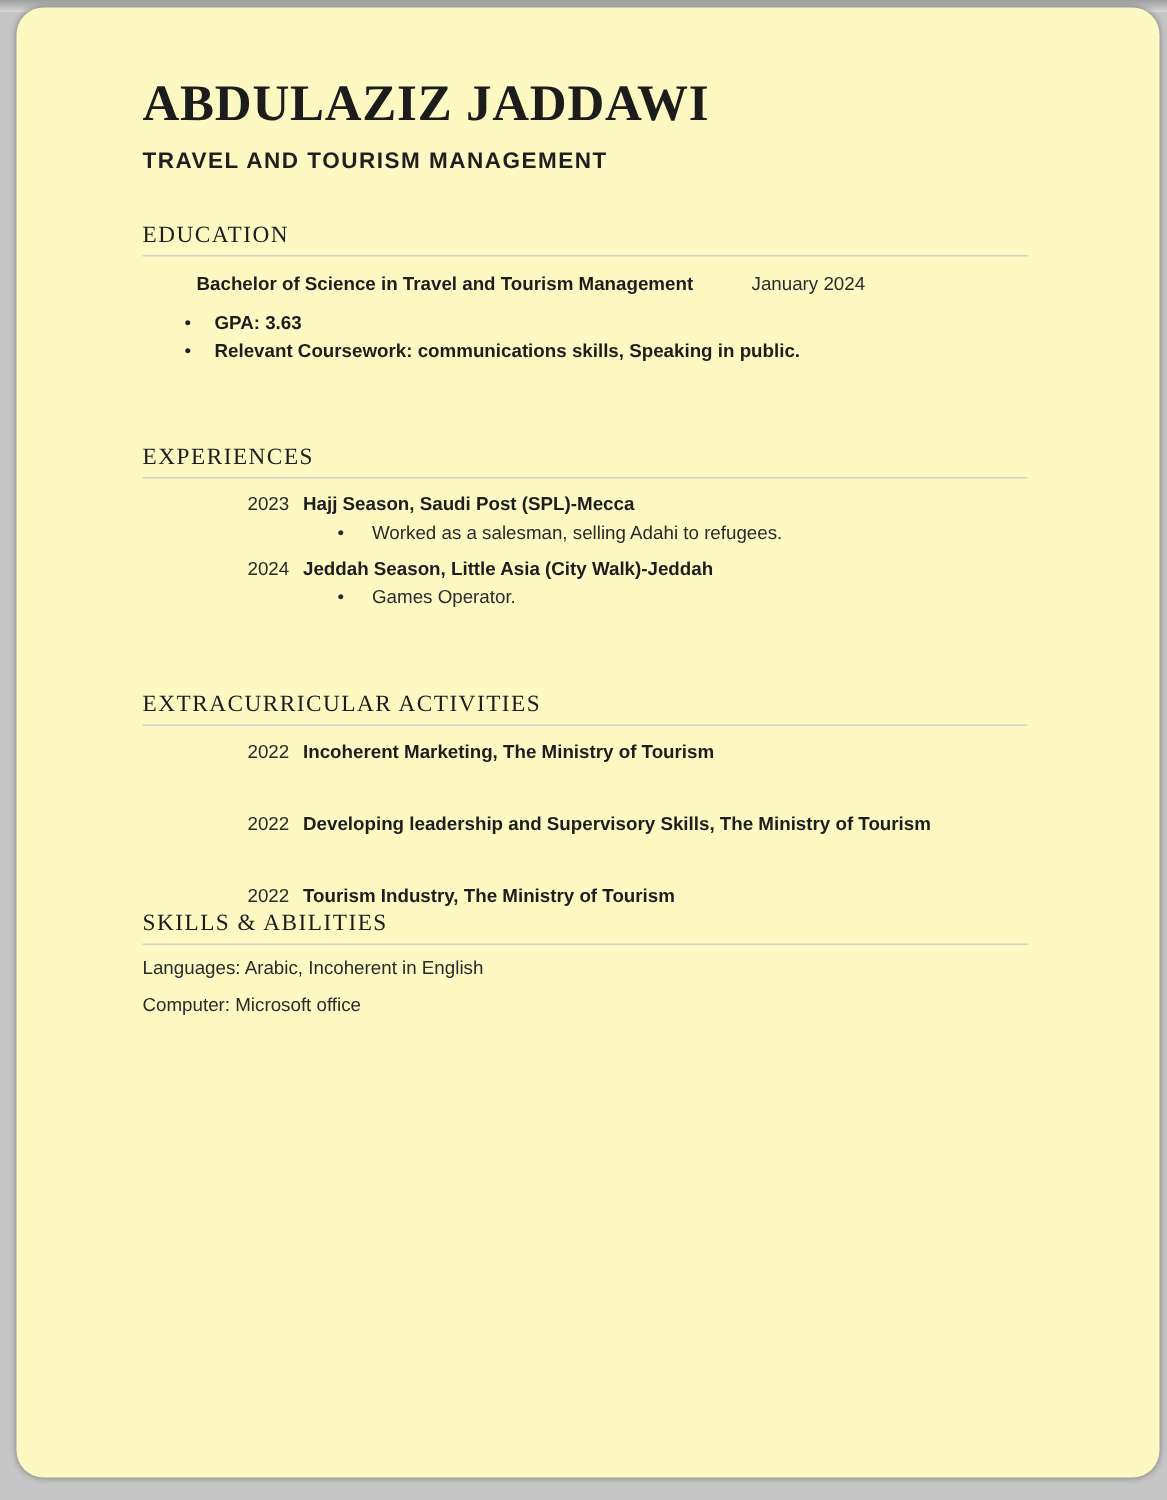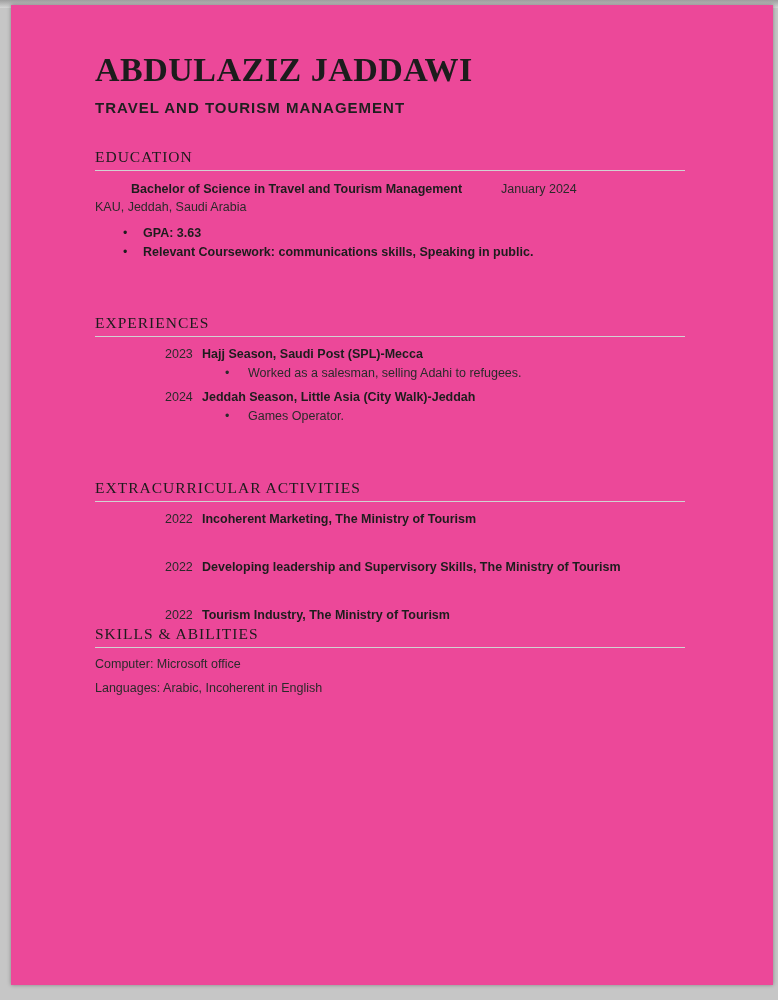--- a/index.html
+++ b/index.html
@@ -9,24 +9,25 @@
     font-family: "Liberation Sans", sans-serif;
     overflow: hidden;
   }
   .frame-top {
     position: absolute; left: 0; top: 0; width: 778px; height: 8px;
     background: linear-gradient(#9e9e9e, #d6d6d6);
   }
   .page {
     position: absolute; left: 11px; top: 5px;
     width: 762px; height: 980px;
-    background: #ec4899;
+    background: #fef9c3;
     box-shadow: 0 0 4px rgba(0,0,0,0.35);
     padding: 0 88px 0 84px;
     color: #222;
+    border-radius: 18px;
   }
   
   .name {
     margin-top: 46px;
     font-family: "Liberation Serif", serif;
     font-weight: 600;
     font-size: 34px;
     line-height: 38px;
     letter-spacing: 0.5px;
     color: #1c1c1c;
@@ -118,21 +119,20 @@
   <div class="subtitle">TRAVEL AND TOURISM MANAGEMENT</div>
 
 
   <div class="section-heading mt-edu">EDUCATION</div>
   <hr class="rule">
 
   <div class="degree-row">
     <span class="degree-title">Bachelor of Science in Travel and Tourism Management</span>
     <span class="degree-date">January 2024</span>
   </div>
-  <div class="school">KAU, Jeddah, Saudi Arabia</div>
 
   <div class="edu-bullets">
     <div class="edu-bullet">
       <span class="marker">•</span>
       <span>GPA: 3.63</span>
     </div>
     <div class="edu-bullet">
       <span class="marker">•</span>
       <span>Relevant Coursework: communications skills, Speaking in public.</span>
     </div>
@@ -175,16 +175,16 @@
     <span class="tl-body tl-title">Developing leadership and Supervisory Skills, The Ministry of Tourism</span>
   </div>
   <div class="tl-row act-gap">
     <span class="tl-year">2022</span>
     <span class="tl-body tl-title">Tourism Industry, The Ministry of Tourism</span>
   </div>
 
   <div class="section-heading mt-skl">SKILLS &amp; ABILITIES</div>
   <hr class="rule">
 
+  <div class="skill-line skill-2">Languages: Arabic, Incoherent in English</div>
   <div class="skill-line skill-1">Computer: Microsoft office</div>
-  <div class="skill-line skill-2">Languages: Arabic, Incoherent in English</div>
 
 </div>
 
 </body></html>

